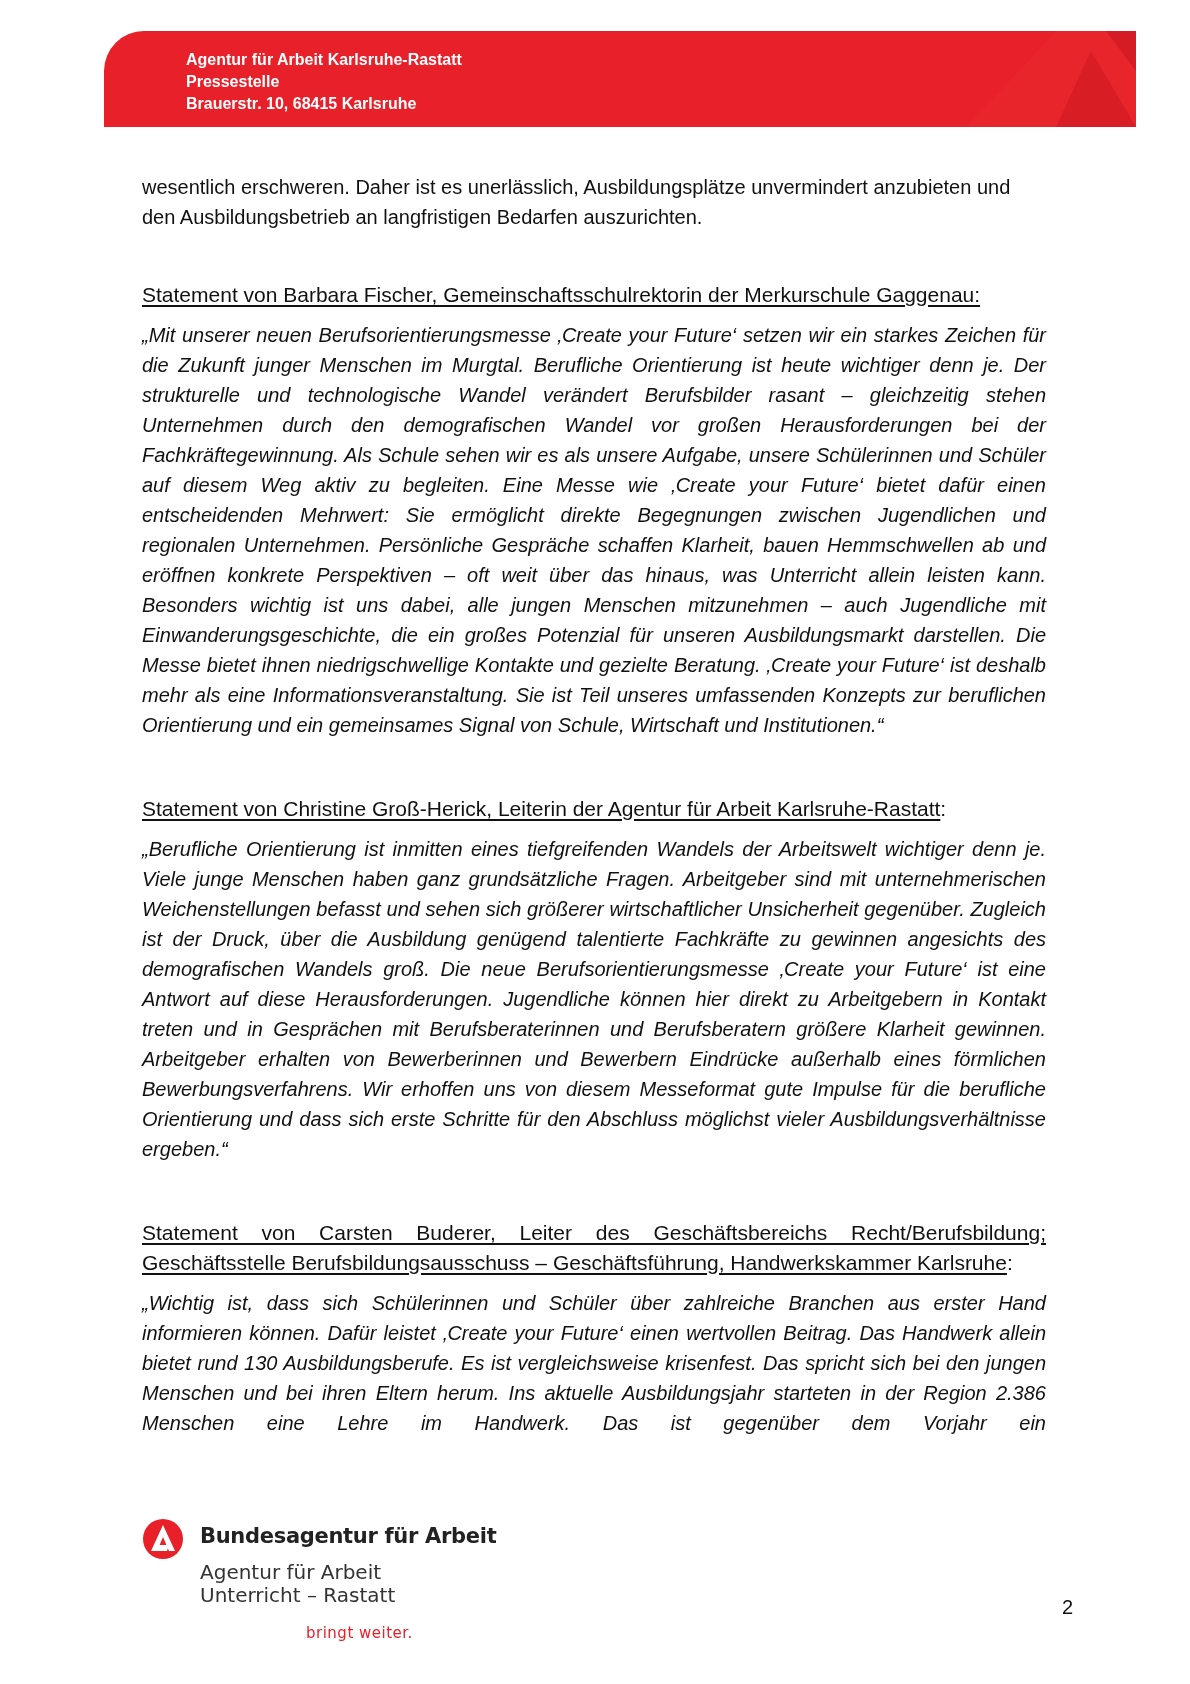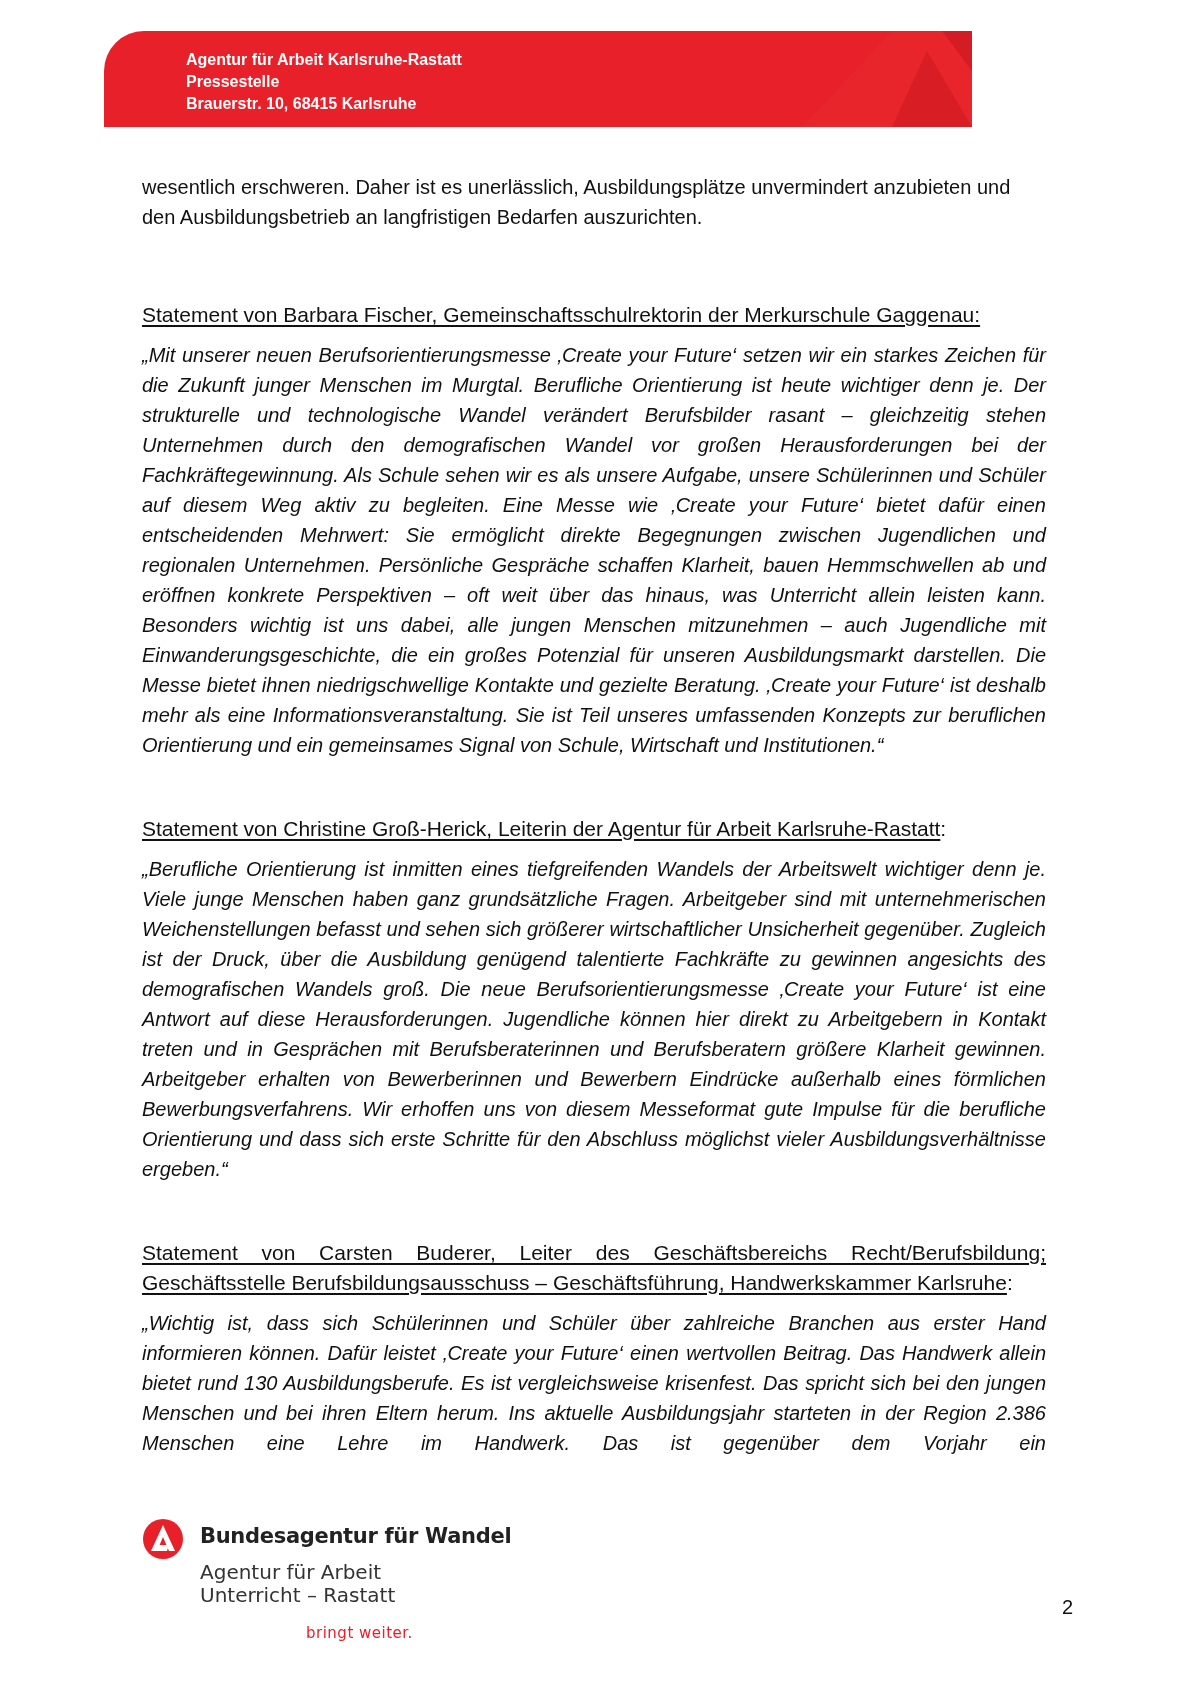--- a/index.html
+++ b/index.html
@@ -1,28 +1,28 @@
 <!DOCTYPE html>
 <html><head>
 <meta charset="utf-8">
 <style>
   html, body { margin: 0; padding: 0; background: #ffffff; }
   body { width: 1190px; height: 1684px; position: relative; overflow: hidden;
          font-family: "Liberation Sans", sans-serif; color: #111; }
-  .header { position: absolute; left: 104px; top: 31px; width: 868px; height: 96px;
+  .header { position: absolute; left: 104px; top: 31px; width: 1032px; height: 96px;
             background: #e8202a; border-top-left-radius: 40px; overflow: hidden; }
   .header .deco { position: absolute; right: 0; top: 0; width: 230px; height: 96px; }
   .hcol { position: absolute; top: 18px; color: #fff; font-weight: bold; font-size: 16px; line-height: 22px; }
   .hcol.left { left: 82px; }
   .hcol.right { left: 443px; }
   .hcol div { white-space: nowrap; }
 
   .body { position: absolute; left: 142px; top: 172px; width: 904px; }
   p { margin: 0; font-size: 20px; line-height: 30px; text-align: justify; }
-  .intro { margin-bottom: 68px; text-align: left; }
+  .intro { margin-bottom: 48px; text-align: left; }
   .st-head { font-size: 21px; line-height: 30px; margin: 0 0 10px 0; text-align: justify; }
   .st-head .u { text-decoration: underline; text-underline-offset: 3px; }
   .quote { font-style: italic; margin-bottom: 54px; }
 
   .footer-logo { position: absolute; left: 142px; top: 1518px; width: 360px; height: 130px; }
   .fl-emblem { position: absolute; left: 0; top: 0; width: 42px; height: 42px; }
   .fl-title { position: absolute; left: 58px; top: 6px; font-family: "DejaVu Sans", sans-serif;
               font-weight: bold; font-size: 21px; color: #222; white-space: nowrap; letter-spacing: -0.3px; }
   .fl-sub1, .fl-sub2 { position: absolute; left: 58px; font-family: "DejaVu Sans", sans-serif;
               font-size: 20px; color: #333; white-space: nowrap; }
@@ -66,19 +66,19 @@
     <p class="quote" style="margin-bottom:0;text-align-last:justify;">„Wichtig ist, dass sich Schülerinnen und Schüler über zahlreiche Branchen aus erster Hand informieren können. Dafür leistet ‚Create your Future‘ einen wertvollen Beitrag. Das Handwerk allein bietet rund 130 Ausbildungsberufe. Es ist vergleichsweise krisenfest. Das spricht sich bei den jungen Menschen und bei ihren Eltern herum. Ins aktuelle Ausbildungsjahr starteten in der Region 2.386 Menschen eine Lehre im Handwerk. Das ist gegenüber dem Vorjahr ein</p>
   </div>
 </div>
 
 <div class="footer-logo">
   <svg class="fl-emblem" viewBox="0 0 42 42">
     <circle cx="21" cy="21" r="20" fill="#e8202a"></circle>
     <polygon points="21,7 33,33 27,33 21,19 15,33 9,33" fill="#ffffff"></polygon>
     <polygon points="13,27 27,27 25,33 11,33" fill="#ffffff"></polygon>
   </svg>
-  <div class="fl-title">Bundesagentur für Wandel</div>
+  <div class="fl-title">Bundesagentur für Arbeit</div>
   <div class="fl-sub1">Agentur für Arbeit</div>
   <div class="fl-sub2">Unterricht – Rastatt</div>
   <div class="fl-slogan">bringt weiter.</div>
 </div>
 
 <div class="page-num">2</div>
 
 </body></html>

